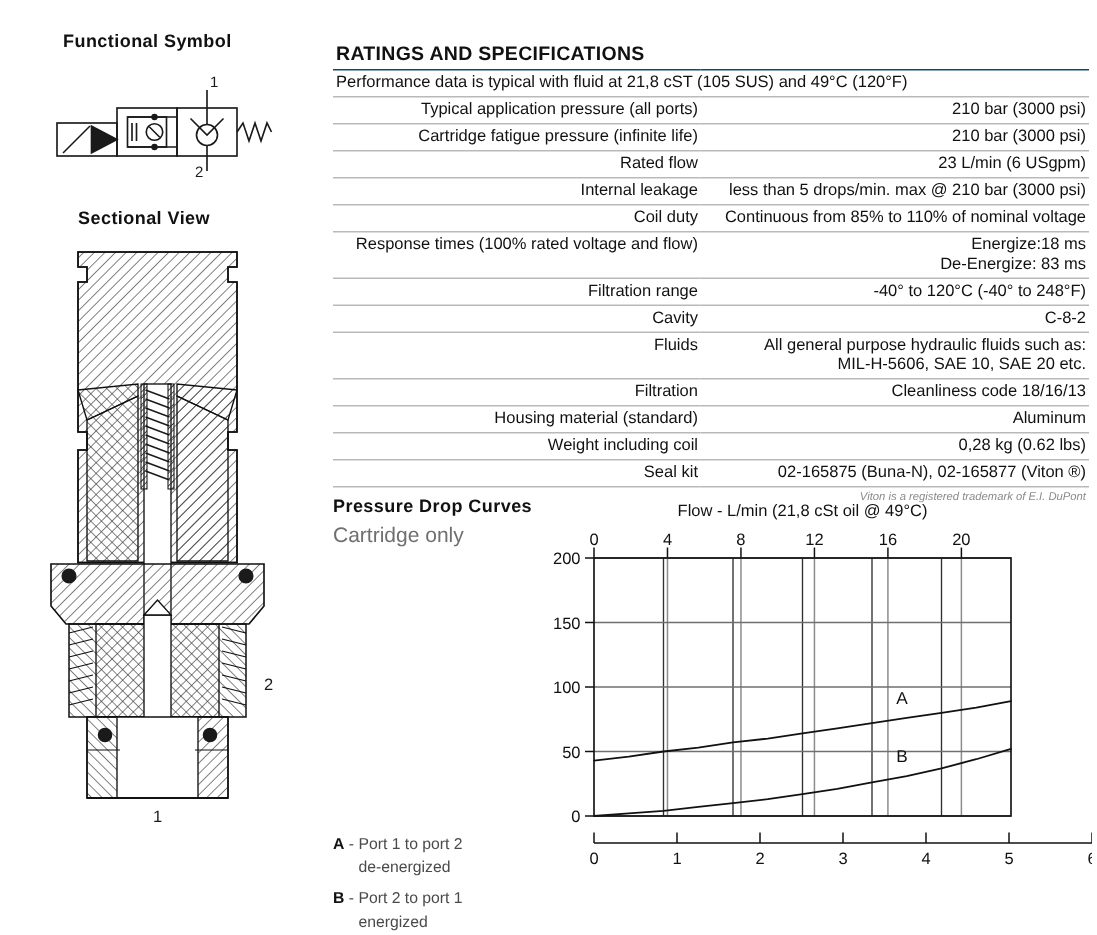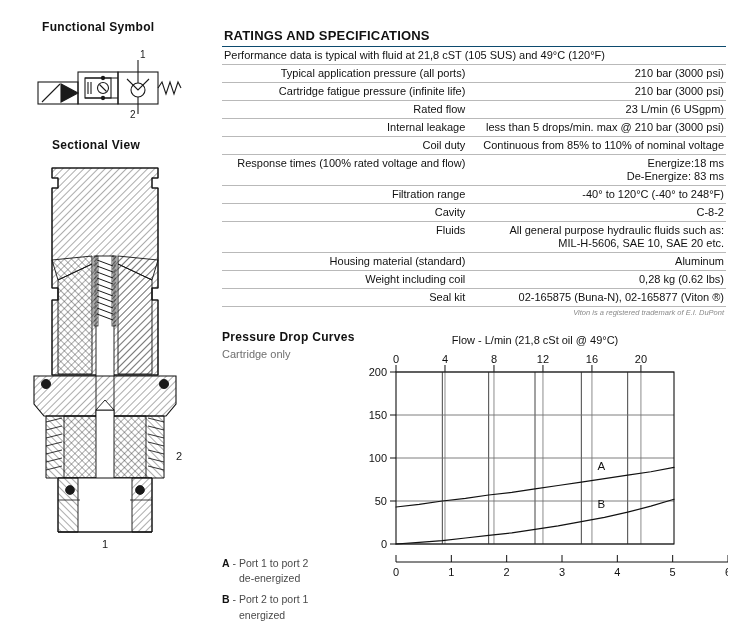--- a/index.html
+++ b/index.html
@@ -24,21 +24,21 @@
         border-bottom:1px solid #b9b9b9;}
   #ratings tr.top-rule td{border-top:1px solid #0c4a6e;}
   #ratings td.lbl{text-align:right;}
   #ratings td.val{text-align:right;}
   #ratings tr.full td{text-align:left;}
   #ratings tr.nolinebelow td{border-bottom:none;}
   .tm-note{font-size:7.5px;color:#8a8a8a;text-align:right;padding-top:1px;font-style:italic;}
 
   
   #pd-head{left:222px;top:330px;}
-  #pd-sub{left:222px;top:348px;font-size:11px;color:#6f6f6f;}
+  #pd-sub{left:222px;top:348px;font-size:14px;color:#6f6f6f;}
 
   #chart{left:368px;top:332px;width:360px;height:245px;text-align:right;}
   #chart svg{display:block;}
 
   
   #legend{left:222px;top:556px;width:150px;font-size:10.5px;color:#4a4a4a;
           line-height:1.45;}
   #legend .ltr{font-weight:bold;color:#111;}
   #legend .row{margin-bottom:6px;}
   #legend .ind{display:block;padding-left:17px;}
@@ -220,20 +220,26 @@
           <td class="lbl">Cavity</td>
           <td class="val">
             <div>C-8-2</div>
           </td>
         </tr>
         <tr>
           <td class="lbl">Fluids</td>
           <td class="val">
             <div>All general purpose hydraulic fluids such as:</div>
             <div>MIL-H-5606, SAE 10, SAE 20 etc.</div>
+          </td>
+        </tr>
+        <tr>
+          <td class="lbl">Filtration</td>
+          <td class="val">
+            <div>Cleanliness code 18/16/13</div>
           </td>
         </tr>
         <tr>
           <td class="lbl">Housing material (standard)</td>
           <td class="val">
             <div>Aluminum</div>
           </td>
         </tr>
         <tr>
           <td class="lbl">Weight including coil</td>

